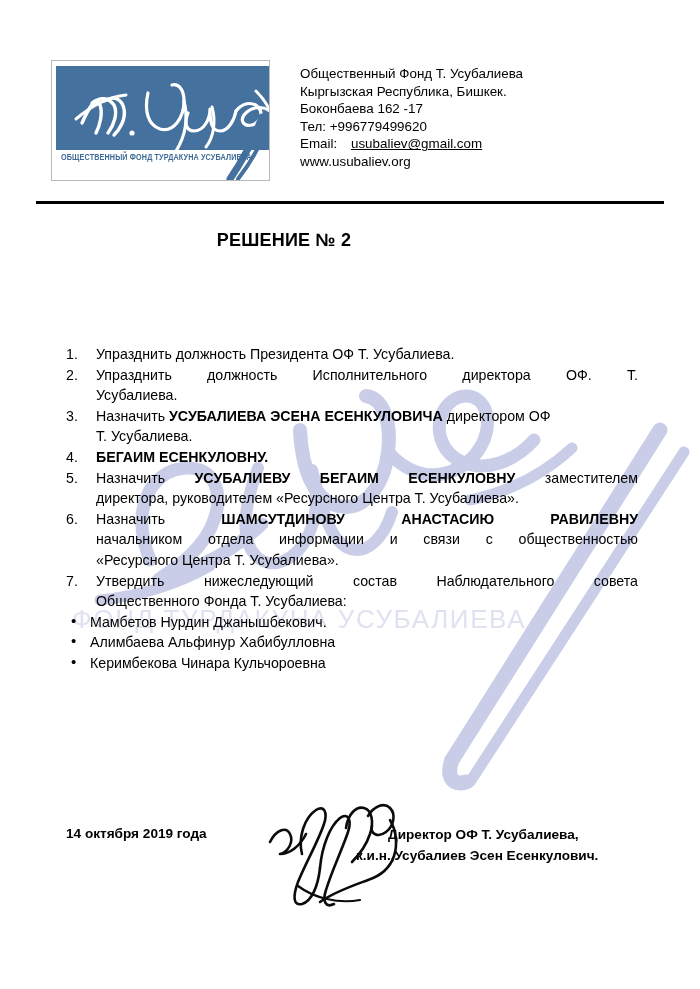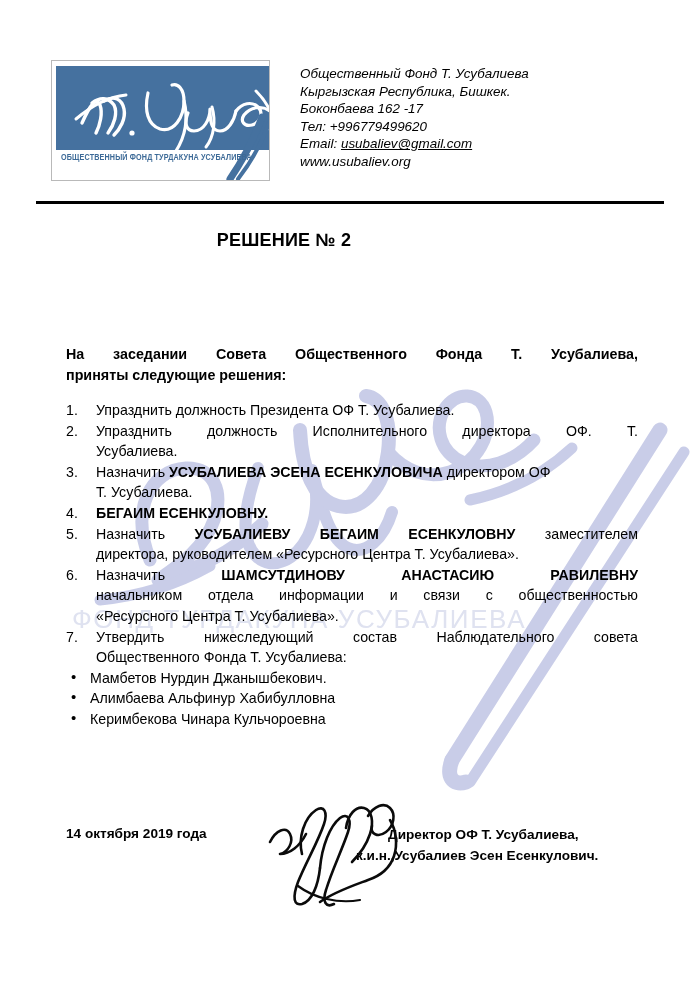--- a/index.html
+++ b/index.html
@@ -86,26 +86,26 @@
     transform-origin: left top;
   }
 
   .contact {
     margin-left: 30px;
     padding-top: 5px;
     font-size: 13.4px;
     line-height: 17.6px;
     color: #000;
     flex: 1 1 auto;
-    font-style: italic;
   }
   .contact div { white-space: nowrap; }
   .contact .email-link {
     text-decoration: underline;
     color: #000;
+    margin-left: 10px;
   }
 
   .header-rule {
     position: absolute;
     left: 36px;
     top: 201px;
     width: 628px;
     height: 3px;
     background: #000000;
     z-index: 3;
@@ -299,24 +299,20 @@
       </div>
 
     </div>
   </div>
   <div class="header-rule"></div>
 
   <div class="doc-title">РЕШЕНИЕ № 2</div>
 
   <div class="body-block">
 
-    <p class="lead">
-      <span class="ln just">На заседании Совета Общественного Фонда Т. Усубалиева,</span>
-      <span class="ln l2">приняты следующие решения:</span>
-    </p>
 
     <ol class="decisions">
         <li>
           <span class="num">1.</span>
           <span class="ln"><span>Упразднить должность Президента ОФ Т. Усубалиева.</span></span>
         </li>
         <li>
           <span class="num">2.</span>
           <span class="ln just"><span>Упразднить должность Исполнительного директора ОФ. Т.</span></span>
           <span class="ln"><span>Усубалиева.</span></span>

